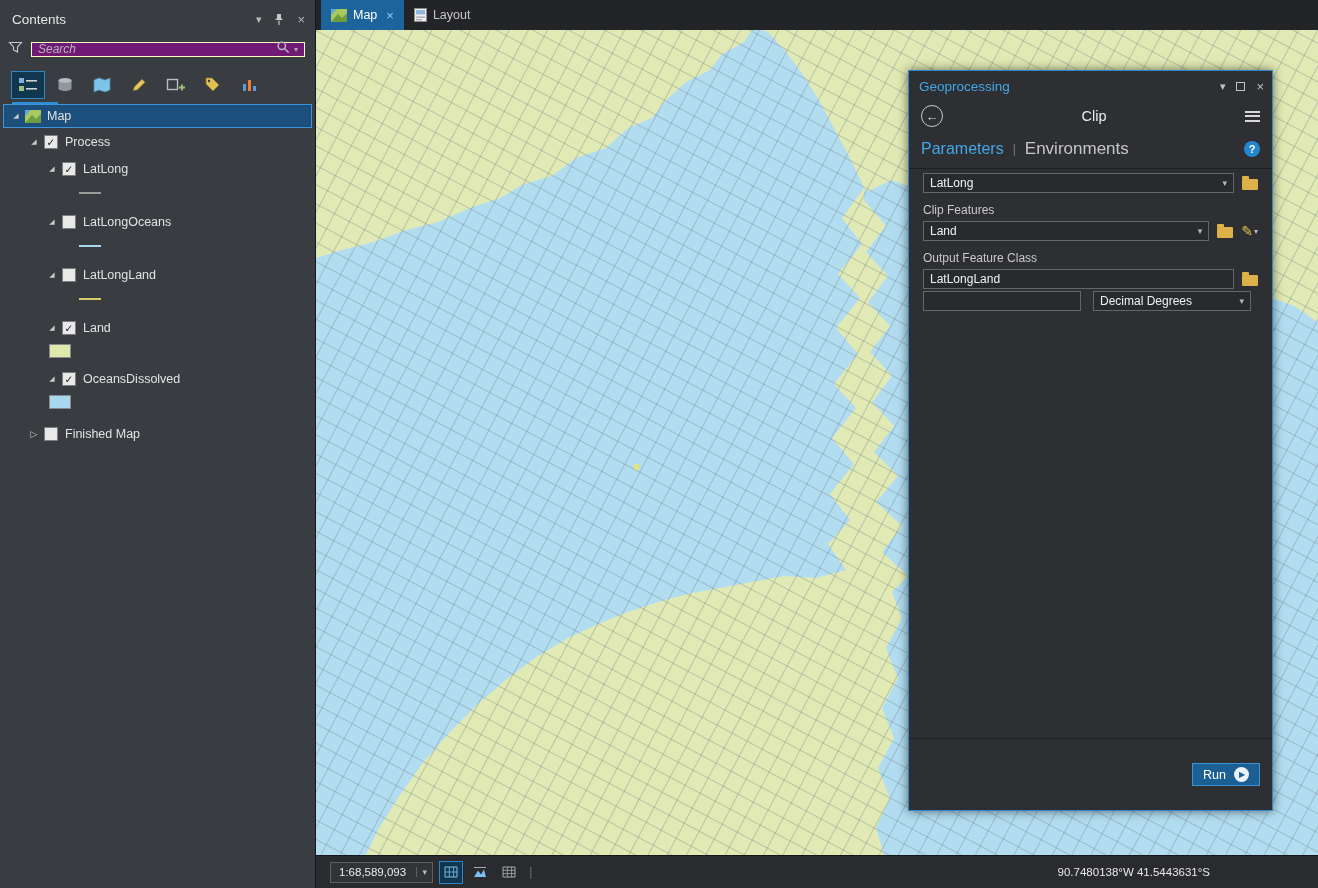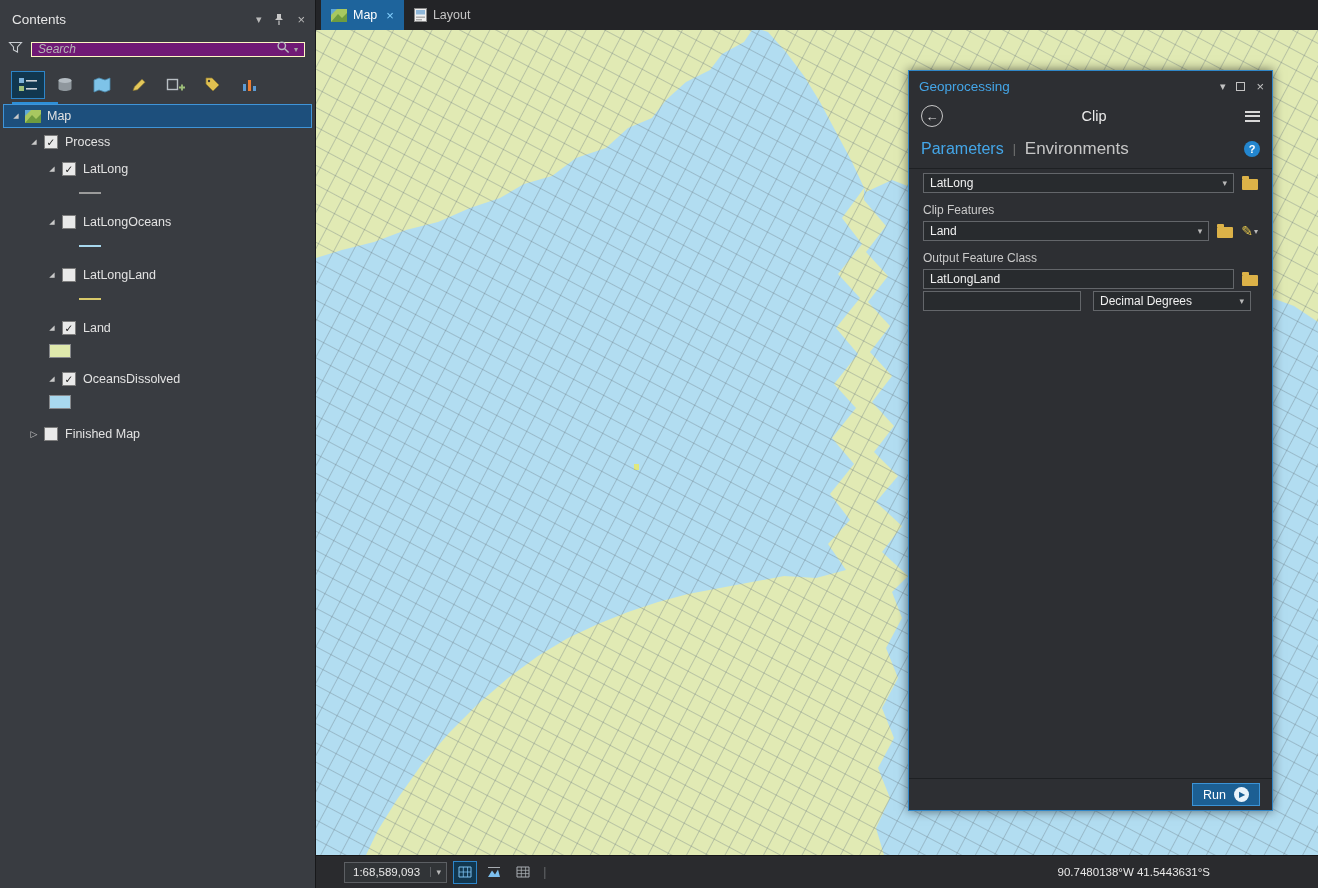--- a/index.html
+++ b/index.html
@@ -91,31 +91,31 @@
   .xy-row { display:flex; gap:12px; margin-top:2px; }
   .xy-input { width:158px; height:20px; background:#282b2e; border:1px solid #63666a; color:#f0f0f0;
     font-size:12px; padding:0 6px; font-family:inherit; outline:none; }
   .unit-combo { width:158px; display:flex; align-items:center; height:20px; background:#282b2e;
     border:1px solid #63666a; padding:0 6px; color:#f0f0f0; font-size:12px; }
   .unit-combo .caret { margin-left:auto; color:#b9b9b9; font-size:9px; }
   .folder { position:relative; width:16px; height:11px; background:#dcb248; border-radius:1px; margin-top:3px; flex:none; }
   .folder::before { content:""; position:absolute; top:-3px; left:0; width:7px; height:3px; background:#dcb248; border-radius:1px 1px 0 0; }
   .pencil { color:#e7c94c; font-size:14px; line-height:14px; }
   .pencil-caret { color:#b9b9b9; font-size:8px; margin-left:1px; }
-  .geo-footer { border-top:1px solid #1e2023; padding:4px 12px; display:flex; justify-content:flex-end;align-items:center; }
+  .geo-footer { border-top:1px solid #1e2023; padding:24px 12px; display:flex; justify-content:flex-end;align-items:center; }
   .run-btn { display:flex; align-items:center; gap:8px; background:#1c5f93; border:1px solid #3b93d6;
     color:#fff; height:23px; padding:0 10px; font-size:12.5px; }
   .play { width:15px; height:15px; border-radius:50%; background:#eaf3fa; color:#1b5f93; font-size:8px;
     display:flex; align-items:center; justify-content:center; padding-left:1px; }
 
   
   .statusbar { position:absolute; left:316px; top:855px; width:1002px; height:33px; background:#2a2b2e;
     display:flex; align-items:center; padding:0 12px; gap:7px; border-top:1px solid #161618; }
   .scale-combo { display:flex; align-items:center; height:21px; border:1px solid #5c5f63; background:#313437;
-    color:#e8e8e8; font-size:11.5px; margin-left:16px; }
+    color:#e8e8e8; font-size:11.5px; margin-left:2px; }
   .scale-val { padding:0 10px 0 8px; }
   .scale-caret { width:16px; text-align:center; border-left:1px solid #5c5f63; color:#b9b9b9; font-size:9px; }
   .sb-btn { width:22px; height:21px; display:flex; align-items:center; justify-content:center; }
   .sb-btn.selected { background:#11374f; outline:1px solid #2d85c8; }
   .sb-sep { color:#66696d; font-size:12px; padding:0 2px; }
   .coords { margin-left:auto; margin-right:96px; color:#e8e8e8; font-size:11.5px; }
 </style>
 </head>
 <body>
 

